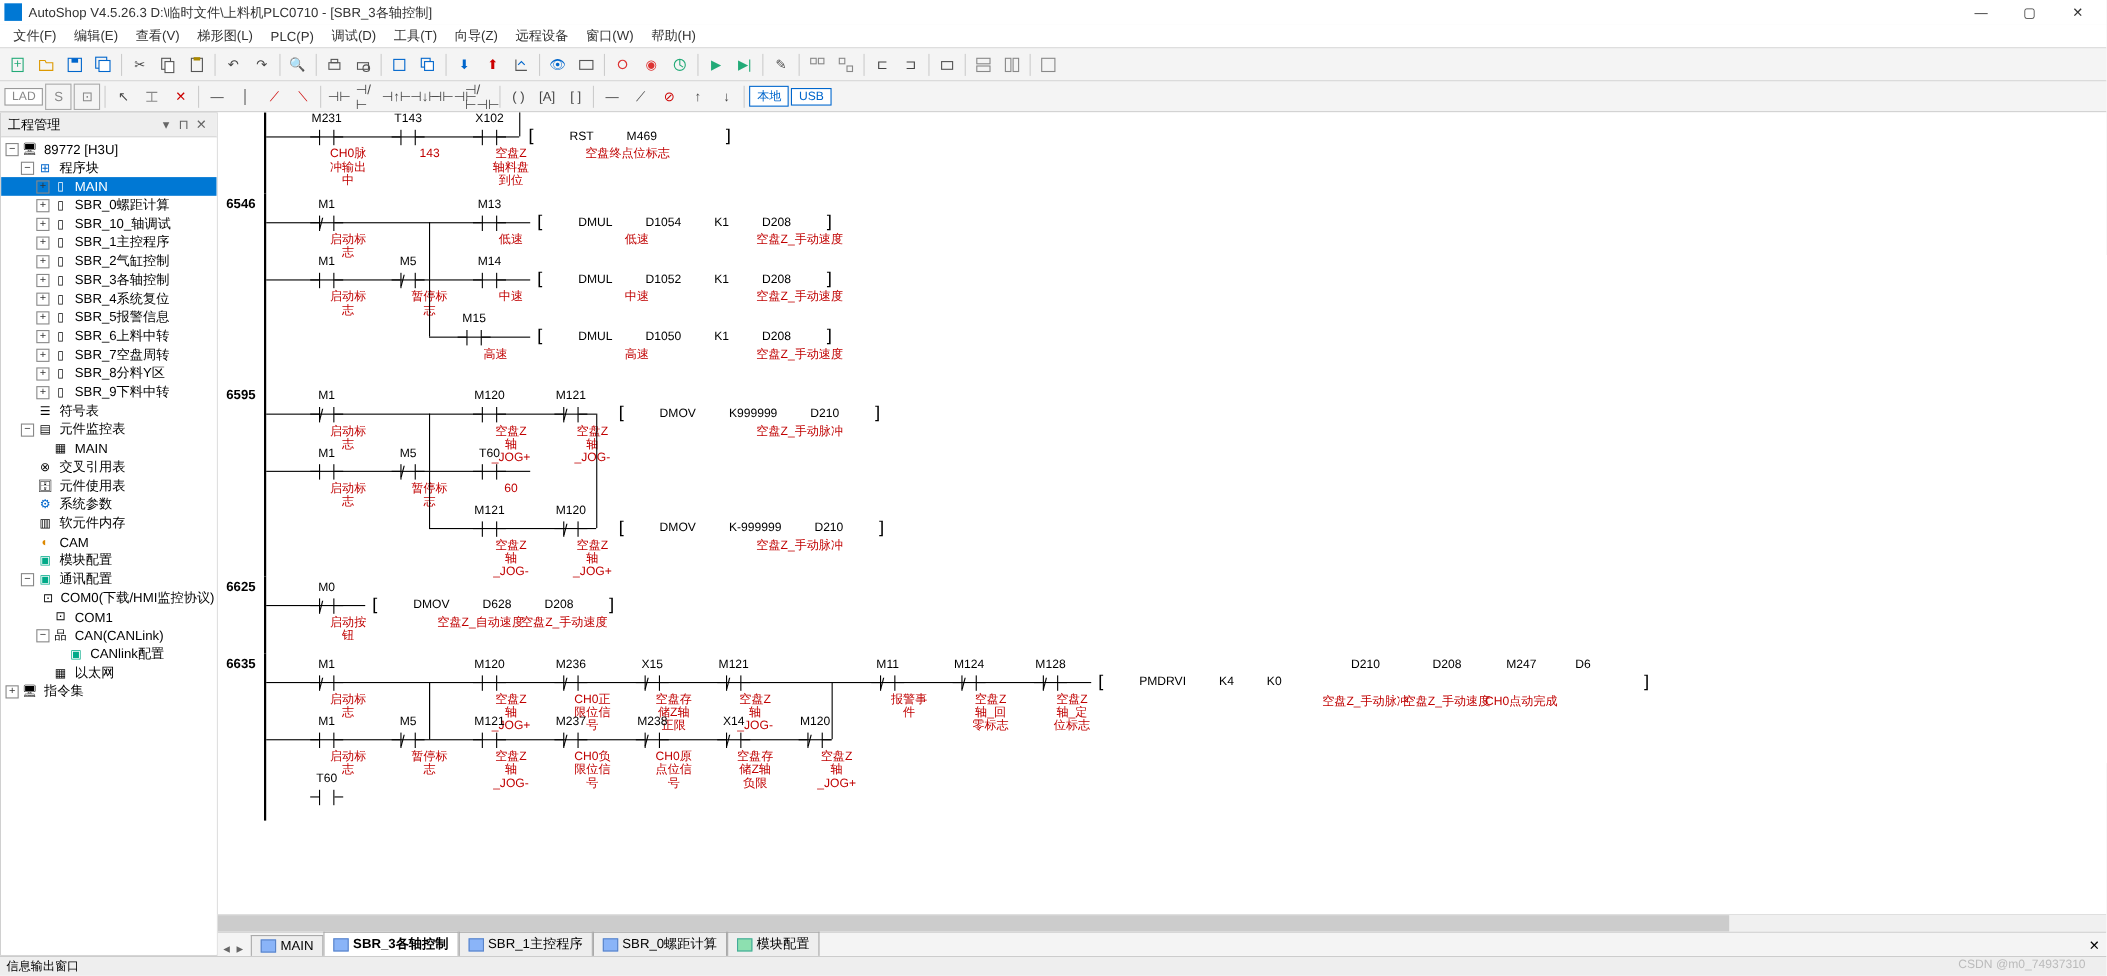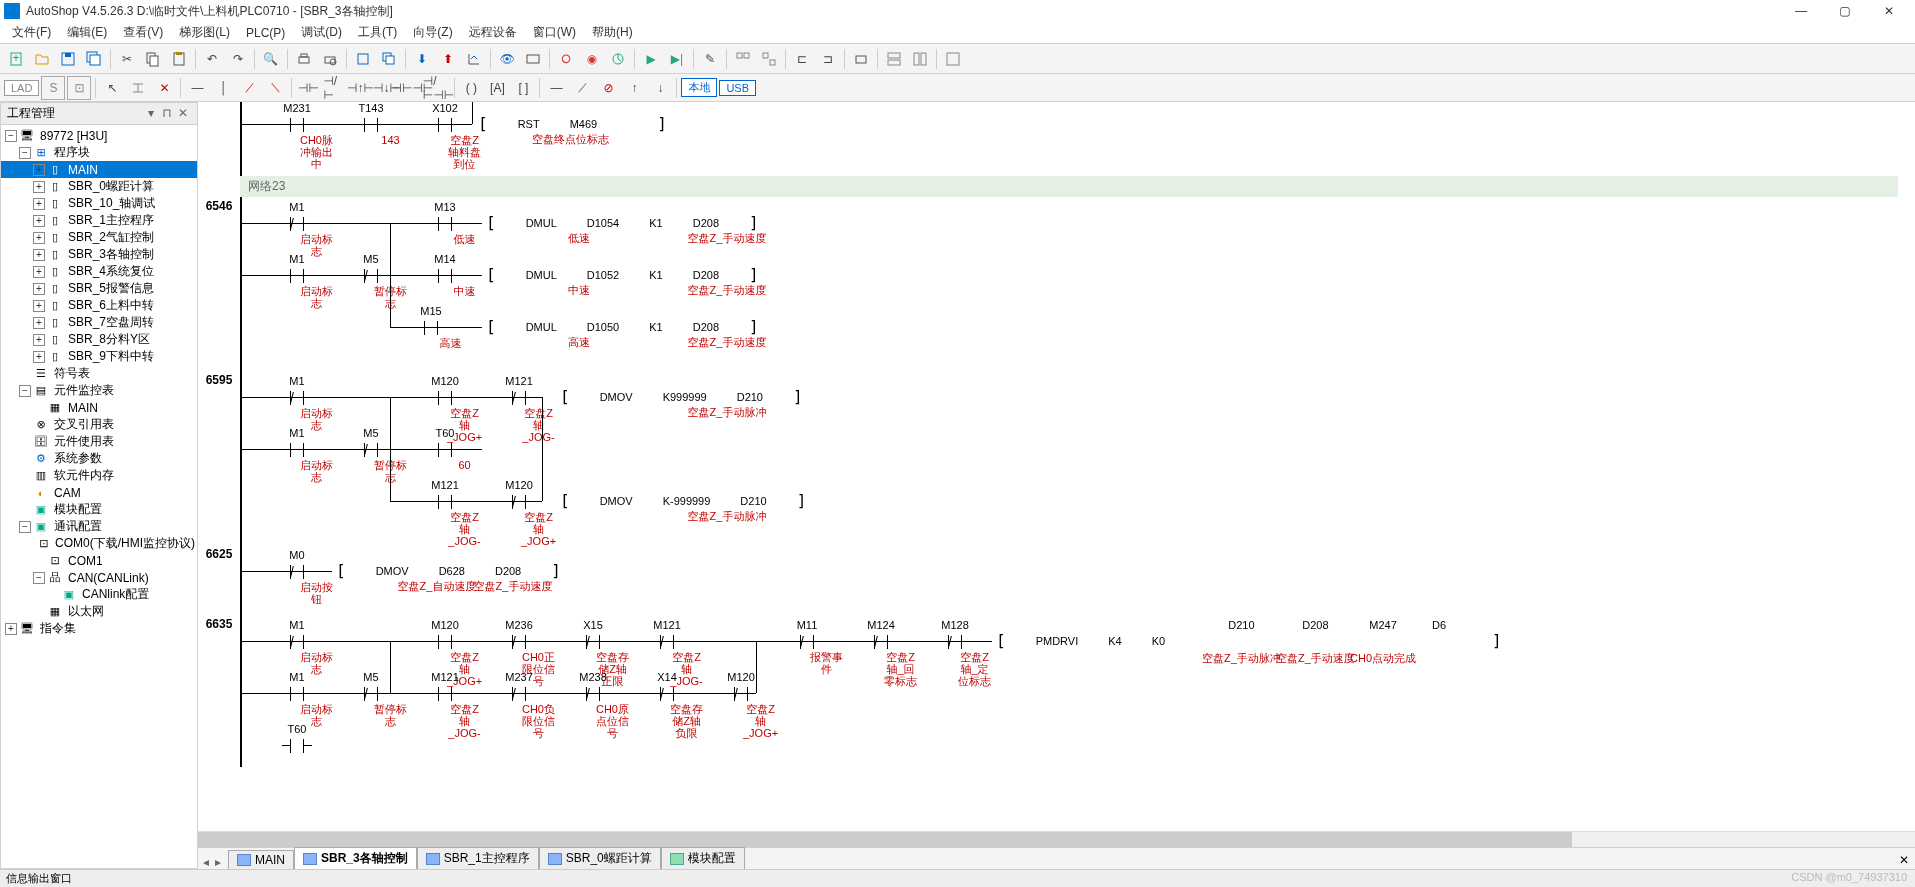--- a/index.html
+++ b/index.html
@@ -57,21 +57,21 @@
 .ctc.nc .x { position:absolute; left:8px; top:-1px; font-size:14px; color:#000; }
 .tabs { height: 22px; background: #f4f4f4; display: flex; align-items: flex-end; padding-left: 30px; gap: 0; border-top: 1px solid #d0d0d0; position: relative; }
 .tabs .nav { position: absolute; left: 2px; display: flex; }
 .tabs .nav span { width: 12px; text-align: center; color: #666; }
 .tab { border: 1px solid #aaa; border-bottom: none; padding: 2px 8px; background: #eee; display: flex; align-items: center; gap: 4px; font-size: 11px; }
 .tab.active { background: #fff; font-weight: bold; }
 .tab .ticon2 { width: 14px; height: 12px; background: #8ab4f8; border: 1px solid #5a84c8; }
 .scrollbar-h { height: 16px; background: #f0f0f0; border-top: 1px solid #ddd; display: flex; }
 .scrollbar-h .track { flex: 1; background: #f0f0f0; position: relative; }
 .scrollbar-h .thumb { position: absolute; left: 0; width: 80%; height: 100%; background: #ccc; }
-.watermark { position: absolute; right: 8px; bottom: 4px; color: #bbb; font-size: 11px; }
+.watermark { position: absolute; right: 19px; bottom: 4px; color: #bbb; font-size: 11px; }
 .output-hdr { background:#eee; border-top:1px solid #ccc; padding:1px 6px; font-size:11px; }
 svg { display: block; }
 </style>
 </head>
 <body>
 
 <div class="titlebar">
   <div class="appicon"></div>
   <span>AutoShop V4.5.26.3  D:\临时文件\上料机PLC0710 - [SBR_3各轴控制]</span>
   <div class="spacer"></div>
@@ -504,21 +504,20 @@
                 <span>RST</span>
                 <span>M469</span>
                 <span class="br" style="margin-left:30px">]</span>
               </div>
             <div class="coil" style="left:290px;top:30px">
                 <div class="note">空盘终点位标志</div>
               </div>
           </div>
         </div>
 
-        <div class="nethdr">网络23</div>
 
         <div class="net">
           <div class="netnum">6546</div>
 
           <div class="rung">
             <div class="wire" style="left:0;width:240px"></div>
             <div class="elem" style="left:18px">
                 <div class="addr">M1</div>
                 <div class="sym">
                   <span class="ctc nc">

